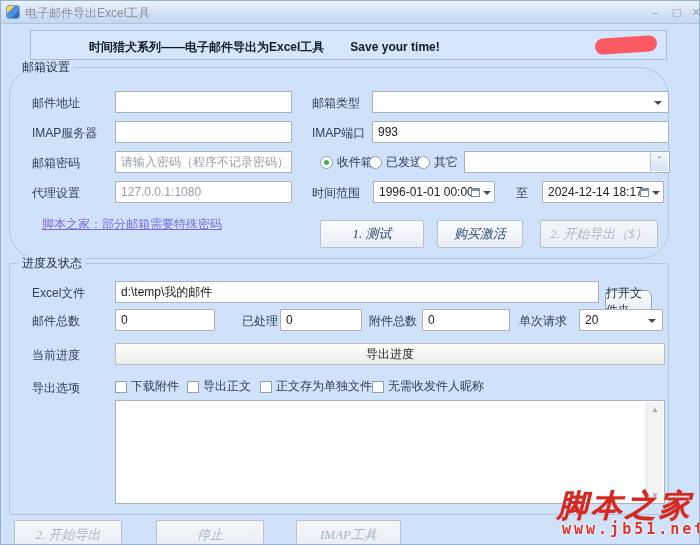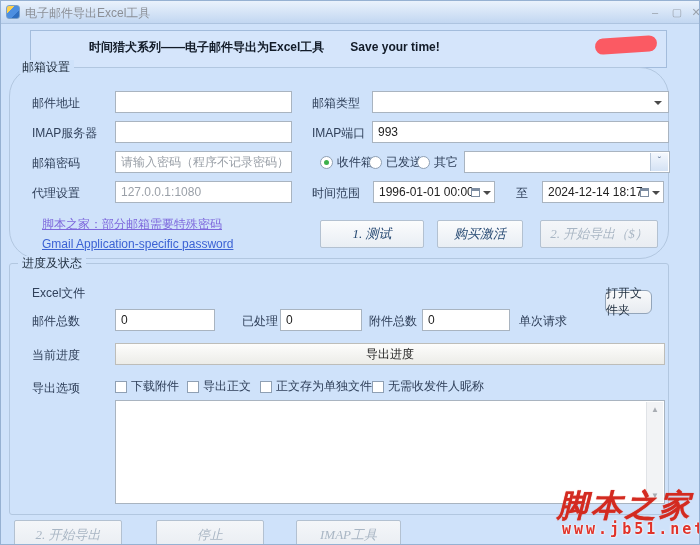--- a/index.html
+++ b/index.html
@@ -4,21 +4,21 @@
 <style>
   html,body{margin:0;padding:0;background:#e8e8e8;}
   body{width:700px;height:545px;overflow:hidden;font-family:"Liberation Sans",sans-serif;}
   #window{position:relative;width:698px;height:543px;border:1px solid #96b1d2;background:#cfe2fa;overflow:hidden;}
   
   .titlebar{position:absolute;left:0;top:0;right:0;height:22px;background:linear-gradient(#eaf2fc,#c2d7f1);border-bottom:1px solid #adc4e0;}
   .app-icon{position:absolute;left:5px;top:4px;width:14px;height:14px;border-radius:3px;border:1px solid #7aa0c8;background:linear-gradient(135deg,#ffd24d 0 32%,#4d8fe0 32% 70%,#2f6fc0 70% 100%);box-sizing:border-box;}
   .win-title{position:absolute;left:24px;top:4px;font-size:12px;color:#8b8f96;}
   .win-ctl{position:absolute;top:5px;font-size:11px;color:#9aa2ac;width:16px;text-align:center;cursor:default;}
   
-  .banner{position:absolute;left:29px;top:29px;width:637px;height:38px;background:#d5e5fb;border:1px solid #a3bcdc;box-sizing:border-box;}
+  .banner{position:absolute;left:29px;top:29px;width:637px;height:30px;background:#d5e5fb;border:1px solid #a3bcdc;box-sizing:border-box;}
   .banner-text{position:absolute;left:58px;top:8px;font-size:12px;font-weight:bold;color:#121b28;white-space:nowrap;}
   .banner-text .gap{display:inline-block;width:26px;}
   .red-blob{position:absolute;left:594px;top:36px;width:62px;height:16px;border-radius:9px;background:#fb5a63;transform:rotate(-4deg);}
   
   .groupbox{position:absolute;border:1px solid #b2c7e0;border-radius:3px;}
   #gb1{left:8px;top:66px;width:658px;height:190px;border-radius:29px;}
   #gb2{left:8px;top:262px;width:658px;height:250px;}
   .gb-label{position:absolute;top:-8px;left:8px;background:#cfe2fa;padding:0 4px;font-size:12px;color:#1e2c3c;line-height:14px;}
   .lbl{position:absolute;font-size:12px;color:#30405a;white-space:nowrap;}
   .tb{position:absolute;box-sizing:border-box;height:22px;border:1px solid #a9b4c0;background:#fff;font-size:12px;padding:0 5px;color:#222;font-family:"Liberation Sans",sans-serif;outline:none;}
@@ -119,40 +119,44 @@
       <span class="flat-arrow"></span>
     </div>
     <span class="lbl" style="left:506px;top:117px;">至</span>
     <div class="date" style="left:532px;top:113px;width:122px;">
       <span>2024-12-14 18:17</span>
       <span class="cal-ico"></span>
       <span class="flat-arrow"></span>
     </div>
 
     <span class="lnk lnk1" style="left:32px;top:148px;">脚本之家：部分邮箱需要特殊密码</span>
-    <span class="lnk lnk2" style="left:32px;top:169px;">Gmail Application-specific password</span>
 
     <div class="action-btn" style="left:310px;top:152px;width:104px;height:28px;">1. 测试</div>
     <div class="action-btn" style="left:427px;top:152px;width:86px;height:28px;">购买激活</div>
     <div class="action-btn disabled" style="left:530px;top:152px;width:118px;height:28px;">2. 开始导出（$）</div>
   </div>
 
   <div class="groupbox" id="gb2">
     <span class="gb-label">进度及状态</span>
 
     <span class="lbl" style="left:22px;top:21px;">Excel文件</span>
+    <input class="tb" style="left: 105px; top: 17px; width: 484px;" value="d:\temp\我的邮件">
     <div class="small-btn" style="left:595px;top:26px;width:47px;height:24px;border-radius:6px;">打开文件夹</div>
 
     <span class="lbl" style="left:22px;top:49px;">邮件总数</span>
     <input class="tb" style="left: 105px; top: 45px; width: 100px;" value="0">
     <span class="lbl" style="left:232px;top:49px;">已处理</span>
     <input class="tb" style="left: 270px; top: 45px; width: 82px;" value="0">
     <span class="lbl" style="left:359px;top:49px;">附件总数</span>
     <input class="tb" style="left: 412px; top: 45px; width: 88px;" value="0">
     <span class="lbl" style="left:509px;top:49px;">单次请求</span>
+    <div class="combo" style="left:569px;top:45px;width:84px;">
+      <span style="position:absolute;left:5px;top:3px;">20</span>
+      <span class="flat-arrow"></span>
+    </div>
 
     <span class="lbl" style="left:22px;top:83px;">当前进度</span>
     <div class="pbar" style="left:105px;top:79px;width:550px;">
       <span>导出进度</span>
     </div>
 
     <span class="lbl" style="left:22px;top:116px;">导出选项</span>
     <span class="opt" style="left:105px;top:114px;">
       <span class="cbox"></span>
       <span>下载附件</span>

